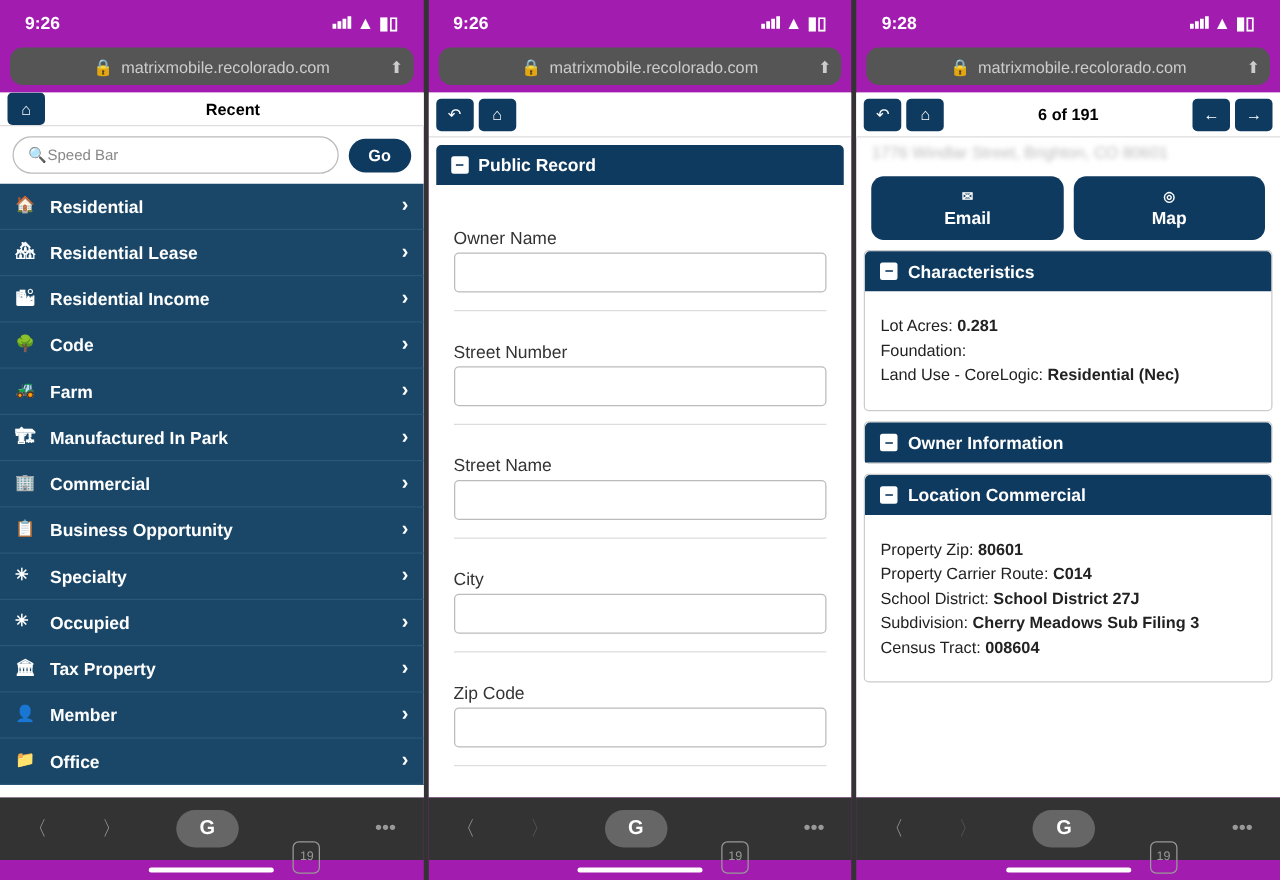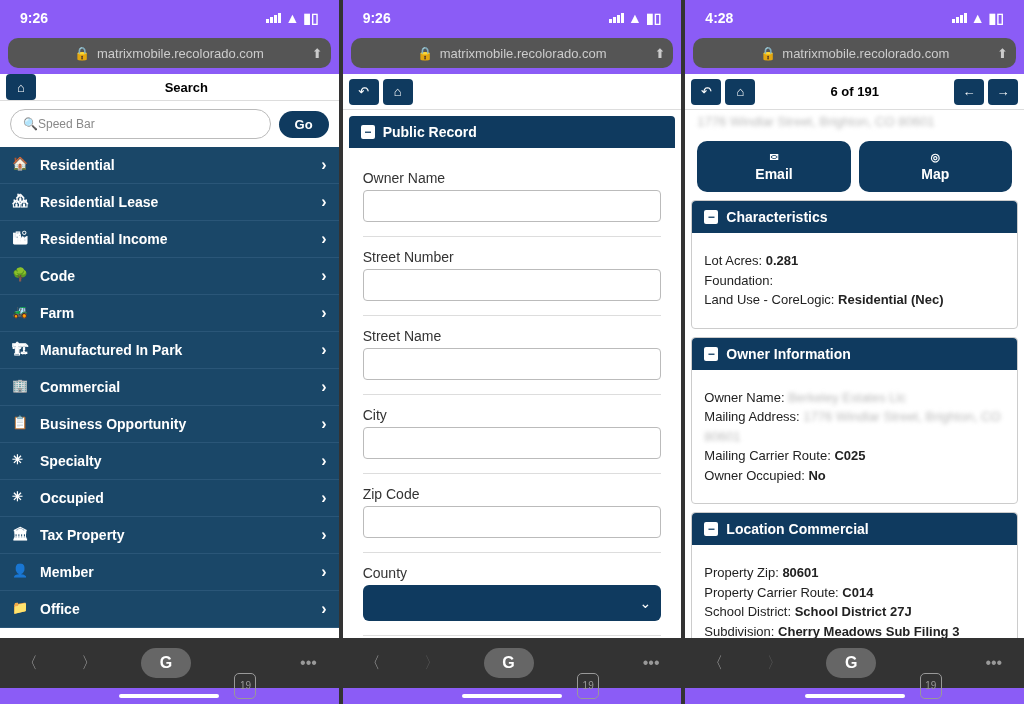--- a/index.html
+++ b/index.html
@@ -1,17 +1,17 @@
 <!DOCTYPE html>
 <html><head>
 <meta charset="utf-8">
 <style>
   * { box-sizing: border-box; margin: 0; padding: 0; font-family: -apple-system, Helvetica, Arial, sans-serif; }
   body { background: #333; display: flex; gap: 4px; padding: 0; width: 1024px; height: 704px; }
-  .phone { width: 339px; height: 704px; background: #8b5cf6; display: flex; flex-direction: column; }
+  .phone { width: 339px; height: 704px; background: #a21caf; display: flex; flex-direction: column; }
   .status-bar { height: 36px; display: flex; justify-content: space-between; align-items: center; padding: 0 20px; color: #fff; font-size: 14px; font-weight: 600; }
   .status-right { display: flex; gap: 4px; align-items: center; }
   .sig { display:inline-flex; align-items:flex-end; gap:1px; }
   .sig span { width:3px; background:#fff; display:inline-block; }
   .addr-bar { height: 30px; margin: 2px 8px 6px; background: #555; border-radius: 10px; display:flex; align-items:center; justify-content:center; color:#ccc; font-size:13px; position:relative; }
   .addr-bar .share { position:absolute; right:8px; color:#ccc; }
   .lock { margin-right:6px; }
   .content { flex:1; background:#fff; overflow:hidden; display:flex; flex-direction:column; }
   .nav-bar { height:36px; background:#fff; border-bottom:1px solid #ddd; display:flex; align-items:center; padding:0 6px; gap:4px; position:relative; }
   .nav-btn { background:#0f3a5f; color:#fff; border-radius:4px; width:30px; height:26px; display:flex; align-items:center; justify-content:center; font-size:13px; }
@@ -21,21 +21,21 @@
   .speed-bar { flex:1; border:1px solid #bbb; border-radius:16px; height:30px; padding:0 12px; font-size:12px; color:#888; display:flex; align-items:center; }
   .go-btn { background:#0f3a5f; color:#fff; border-radius:16px; padding:6px 16px; font-size:13px; font-weight:600; }
   .list { background:#1a4768; }
   .list-item { display:flex; align-items:center; padding:9px 12px; color:#fff; font-weight:600; font-size:14px; border-bottom:1px solid #2a5678; }
   .list-item .icon { width:18px; height:18px; margin-right:10px; font-size:13px; }
   .list-item .chev { margin-left:auto; font-size:16px; }
   .recent-link { background:#fff; text-align:center; padding:12px; color:#1a5bc4; font-weight:600; font-size:14px; text-decoration:underline; }
   .section-hdr { background:#0f3a5f; color:#fff; padding:8px 12px; font-weight:600; font-size:14px; display:flex; align-items:center; gap:8px; border-radius:4px 4px 0 0; margin:6px 6px 0; }
   .collapse { width:14px; height:14px; background:#fff; color:#0f3a5f; border-radius:2px; display:flex; align-items:center; justify-content:center; font-size:12px; font-weight:bold; }
   .form-body { padding:10px 20px; overflow:auto; }
-  .form-label { font-size:14px; color:#333; margin-top:12px; margin-bottom:4px; display:block; }
+  .form-label { font-size:14px; color:#333; margin-top:24px; margin-bottom:4px; display:block; }
   .form-input { width:100%; border:1px solid #bbb; border-radius:4px; height:32px; padding:0 8px; font-size:13px; }
   .county-sel { width:100%; background:#0f3a5f; color:#fff; border-radius:6px; height:36px; padding:0 10px; font-size:14px; display:flex; align-items:center; justify-content:flex-end; }
   .divider { border-top:1px solid #ddd; margin:14px 0 4px; }
   .blurred { color:#bbb; filter:blur(2px); font-size:13px; padding:4px 12px; }
   .big-btns { display:flex; gap:8px; padding:8px 12px; }
   .big-btn { flex:1; background:#0f3a5f; color:#fff; border-radius:10px; padding:10px; text-align:center; font-weight:600; font-size:14px; display:flex; flex-direction:column; align-items:center; gap:2px; }
   .big-btn .ico { font-size:11px; }
   .panel { margin:0 6px 8px; border:1px solid #ccc; border-radius:4px; }
   .panel-body { padding:18px 12px; font-size:13px; line-height:1.5; color:#222; }
   .panel-body b { font-weight:700; }
@@ -65,21 +65,21 @@
     </div>
   </div>
   <div class="addr-bar">
     <span class="lock">🔒</span>
     <span>matrixmobile.recolorado.com</span>
     <span class="share">⬆</span>
   </div>
   <div class="content">
     <div class="nav-bar">
       <div class="nav-btn">⌂</div>
-      <div class="nav-title">Search</div>
+      <div class="nav-title">Recent</div>
     </div>
     <div class="search-row">
       <div class="speed-bar">🔍 <span>Speed Bar</span></div>
       <div class="go-btn">Go</div>
     </div>
     <div class="list" id="cat-list">
         <div class="list-item">
           <span class="icon">🏠</span>
           <span>Residential</span>
           <span class="chev">›</span>
@@ -198,21 +198,21 @@
     <div class="tab-count">19</div>
     <span>•••</span>
   </div>
   <div class="home-ind">
       <div></div>
     </div>
 </div>
 
 <div class="phone">
   <div class="status-bar">
-    <span>4:28</span>
+    <span>9:28</span>
     <div class="status-right">
       <span class="sig">
           <span style="height:4px"></span>
           <span style="height:6px"></span>
           <span style="height:8px"></span>
           <span style="height:10px"></span>
         </span>
       <span>▲</span>
       <span>▮▯</span>
     </div>
@@ -253,26 +253,20 @@
             <div>Lot Acres: <b>0.281</b></div>
             <div>Foundation:<b></b></div>
             <div>Land Use - CoreLogic: <b>Residential (Nec)</b></div>
           </div>
       </div>
       <div class="panel">
         <div class="section-hdr" style="margin:0">
             <span class="collapse">−</span>
             <span>Owner Information</span>
           </div>
-        <div class="panel-body" id="owner-body">
-            <div>Owner Name: <span class="blur">Berkeley Estates Llc</span></div>
-<div>Mailing Address: <span class="blur">1776 Windlar Street, Brighton, CO 80601</span></div>
-<div>Mailing Carrier Route: <b>C025</b></div>
-<div>Owner Occupied: <b>No</b></div>
-          </div>
       </div>
       <div class="panel">
         <div class="section-hdr" style="margin:0">
             <span class="collapse">−</span>
             <span>Location Commercial</span>
           </div>
         <div class="panel-body" id="loc-body">
             <div>Property Zip: <b>80601</b></div>
             <div>Property Carrier Route: <b>C014</b></div>
             <div>School District: <b>School District 27J</b></div>

